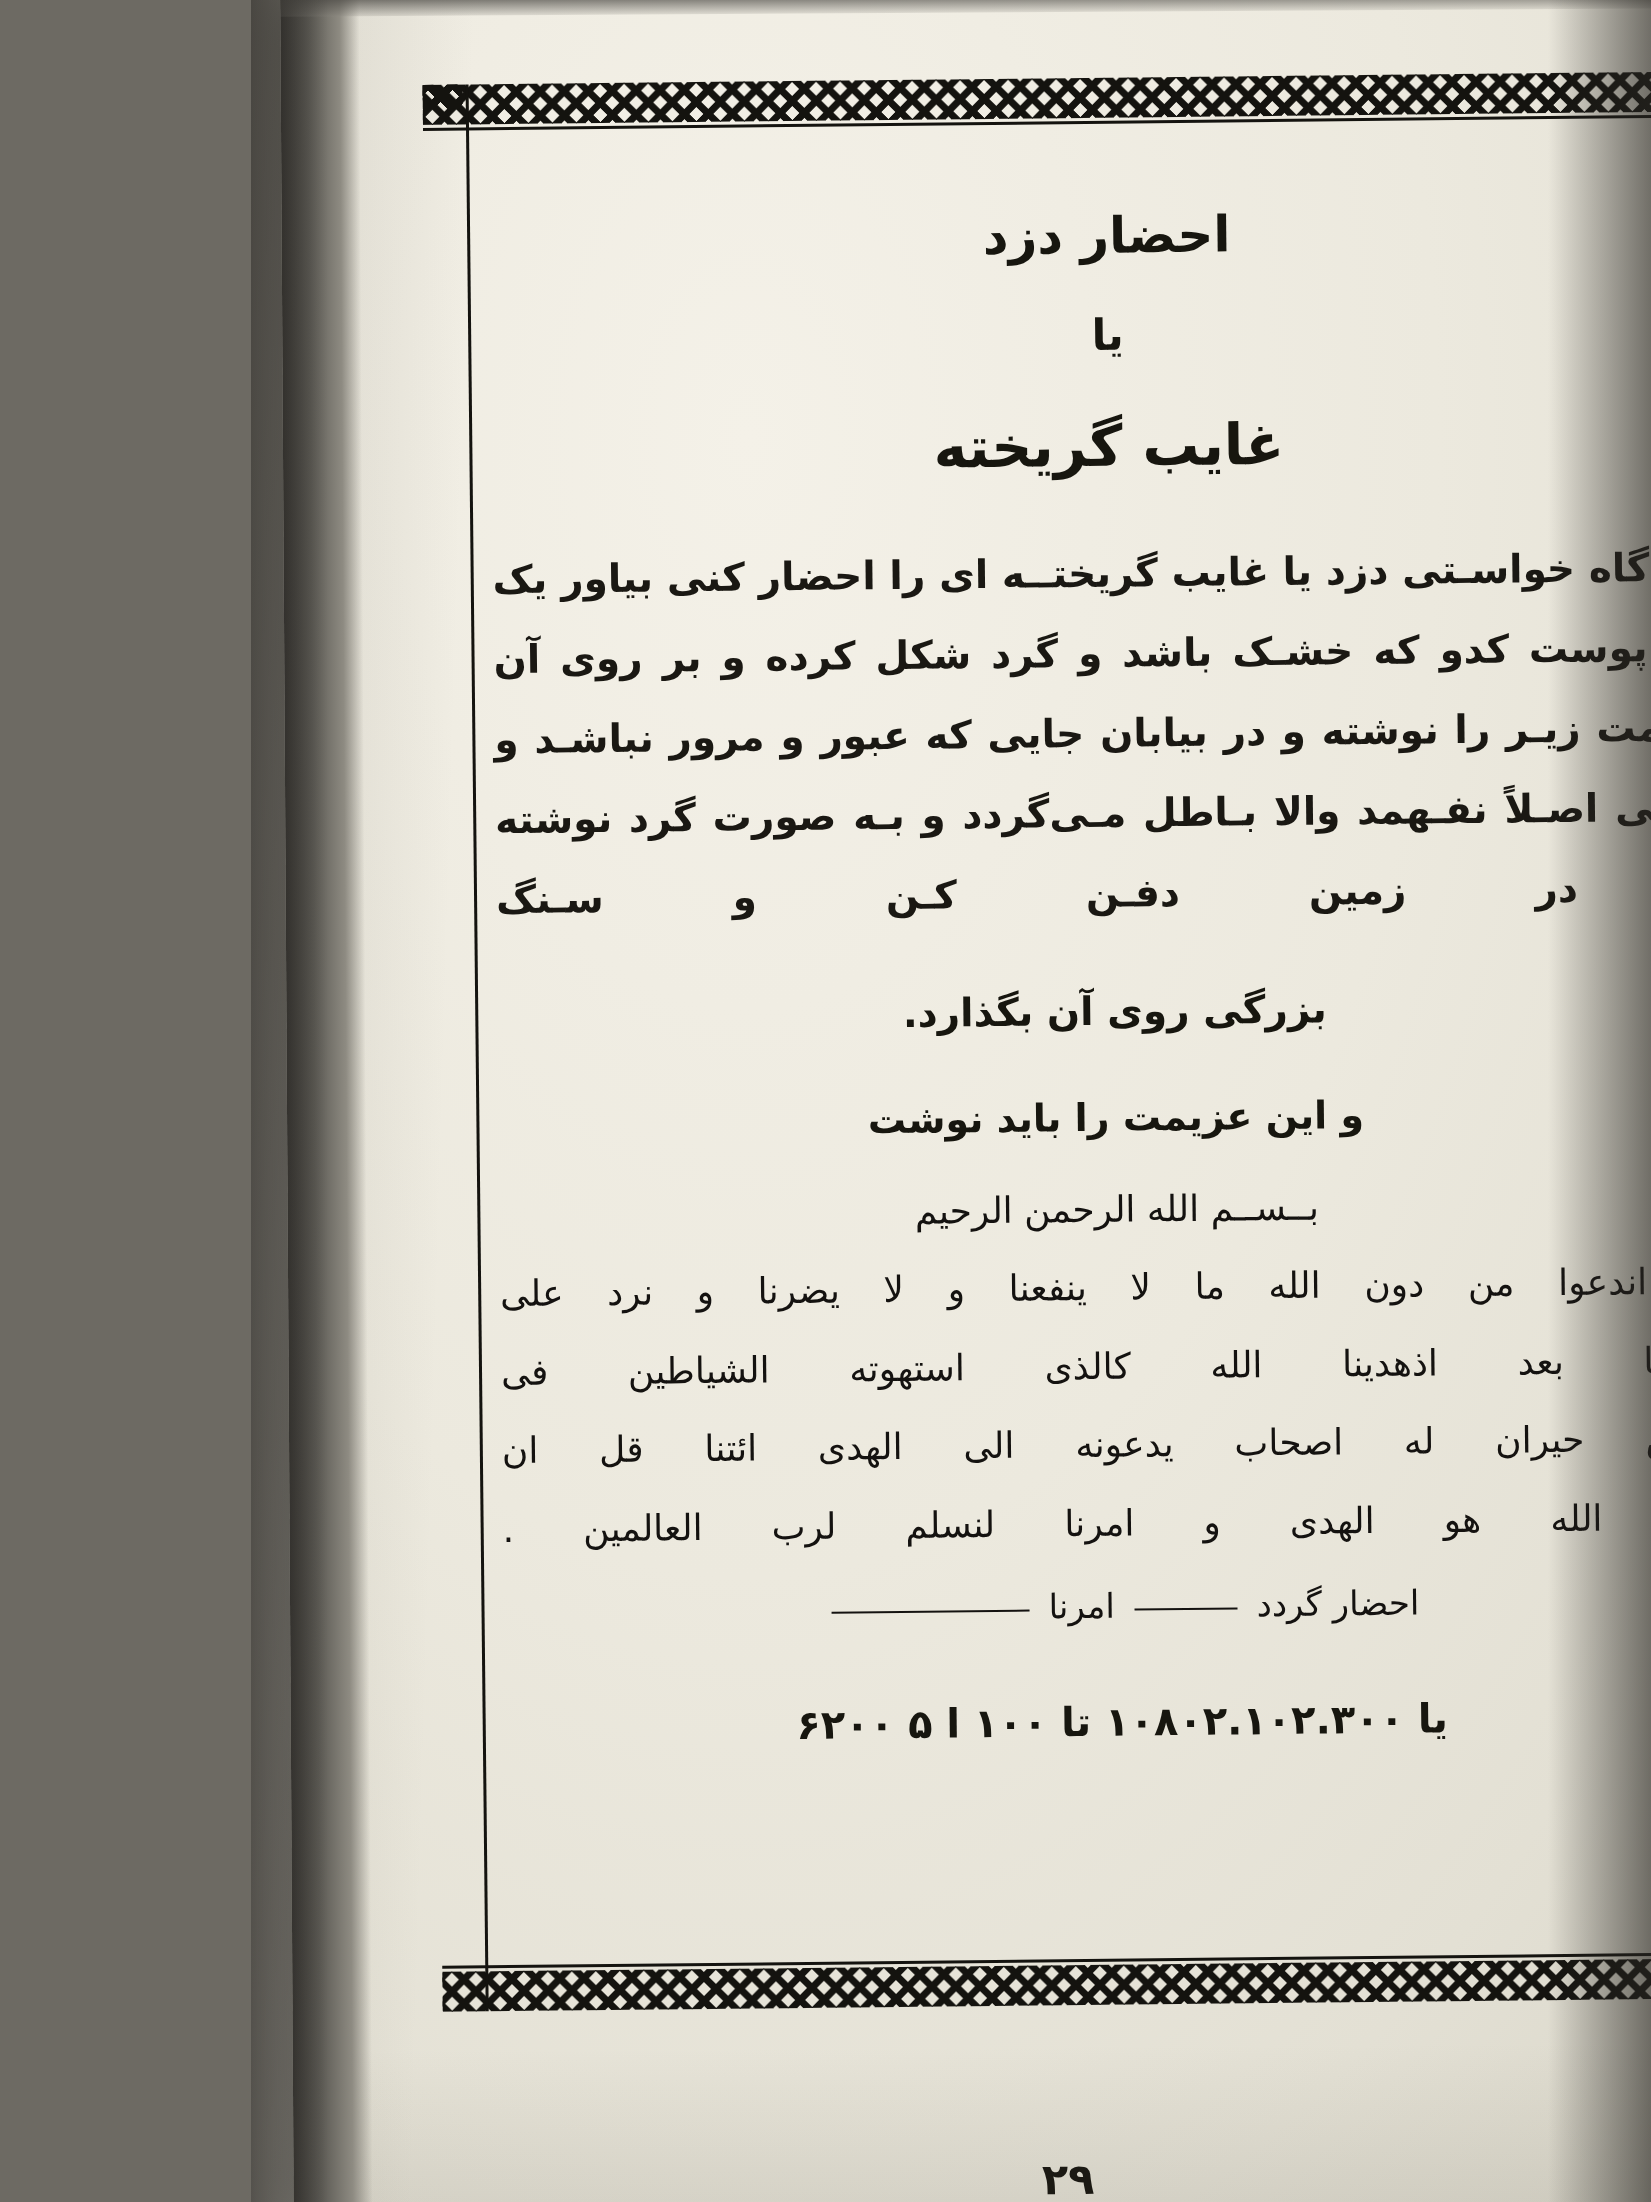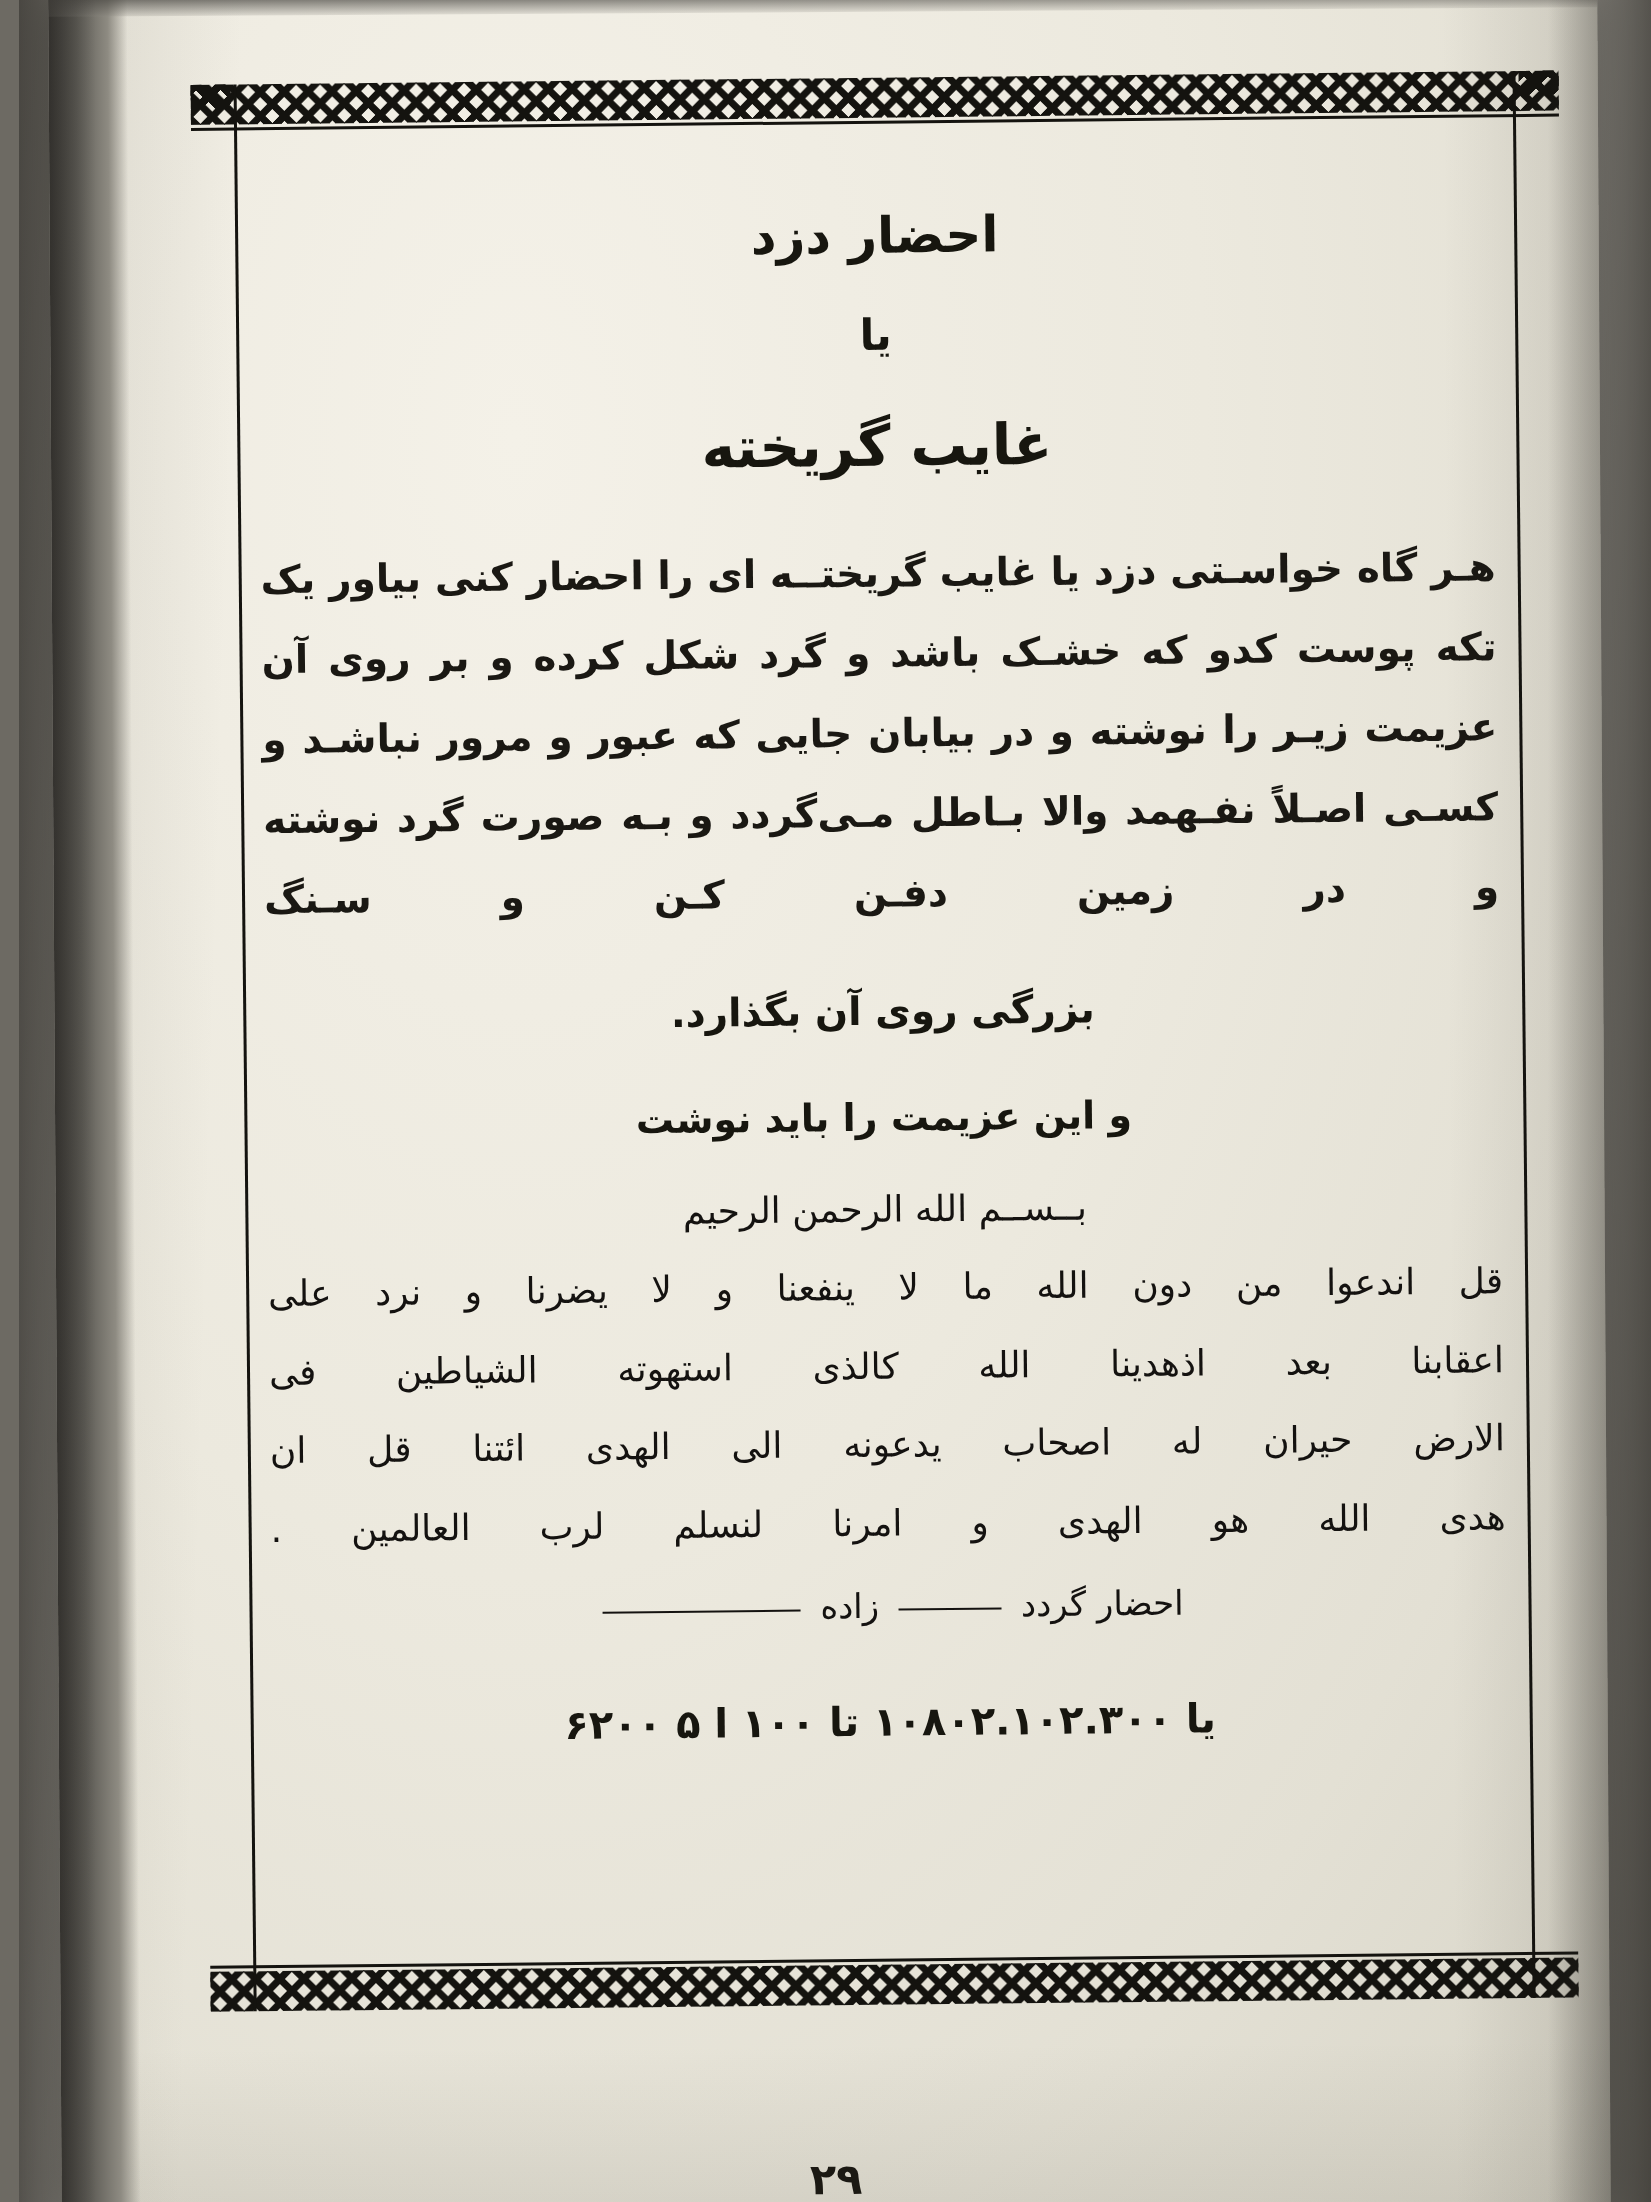--- a/index.html
+++ b/index.html
@@ -2,21 +2,21 @@
 <html lang="fa" dir="rtl" style="font-size:13.8px"><head>
 <meta charset="utf-8">
 <style>
   html, body {
     margin: 0;
     padding: 0;
     background: #6d6a63;
   }
   .page {
     position: relative;
-    width: 1632px;
+    width: 1400px;
     height: 2203px;
     overflow: hidden;
     background: #8d8a83;
     font-family: "DejaVu Sans", sans-serif;
   }
 
   
   .desk {
     position: absolute;
     inset: 0;
@@ -272,21 +272,21 @@
       <div class="hand">
         <div class="hand-basmala">بــســم الله الرحمن الرحیم</div>
         <div class="hand-body">قل اندعوا من دون الله ما لا ینفعنا و لا یضرنا و نرد علی</div>
         <div class="hand-body">اعقابنا بعد اذهدینا الله کالذی استهوته الشیاطین فی</div>
         <div class="hand-body">الارض حیران له اصحاب یدعونه الی الهدی ائتنا قل ان</div>
         <div class="hand-body">هدی الله هو الهدی و امرنا لنسلم لرب العالمین .</div>
 
         <div class="hand-blank">
           <span>احضار گردد</span>
           <span class="blank-rule short"></span>
-          <span>زاده</span>
+          <span>امرنا</span>
           <span class="blank-rule"></span>
         </div>
       </div>
 
       <div class="numbers">یا ۱۰۸۰۲.۱۰۲.۳۰۰ تا ۱۰۰ ا ۵ ۶۲۰۰</div>
     </div>
 
     <div class="folio">۲۹</div>
   </div>
 

